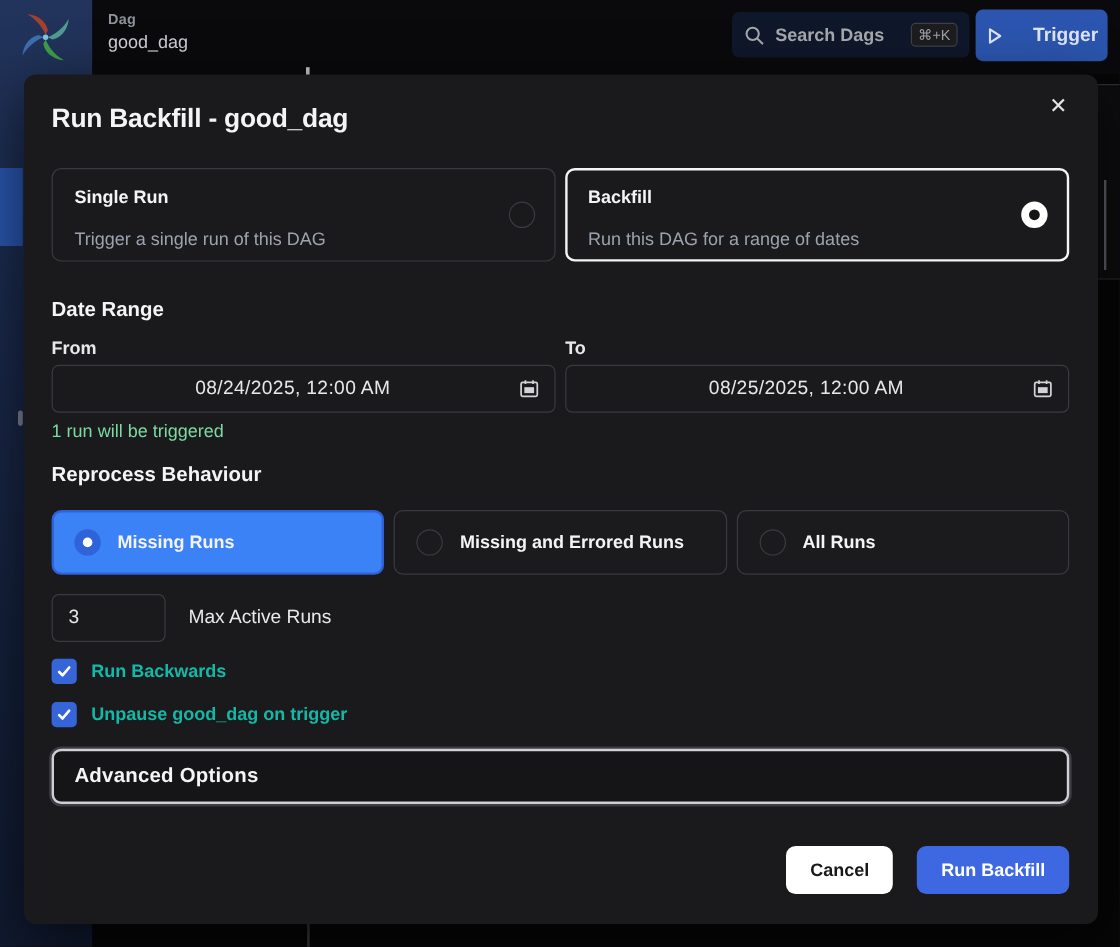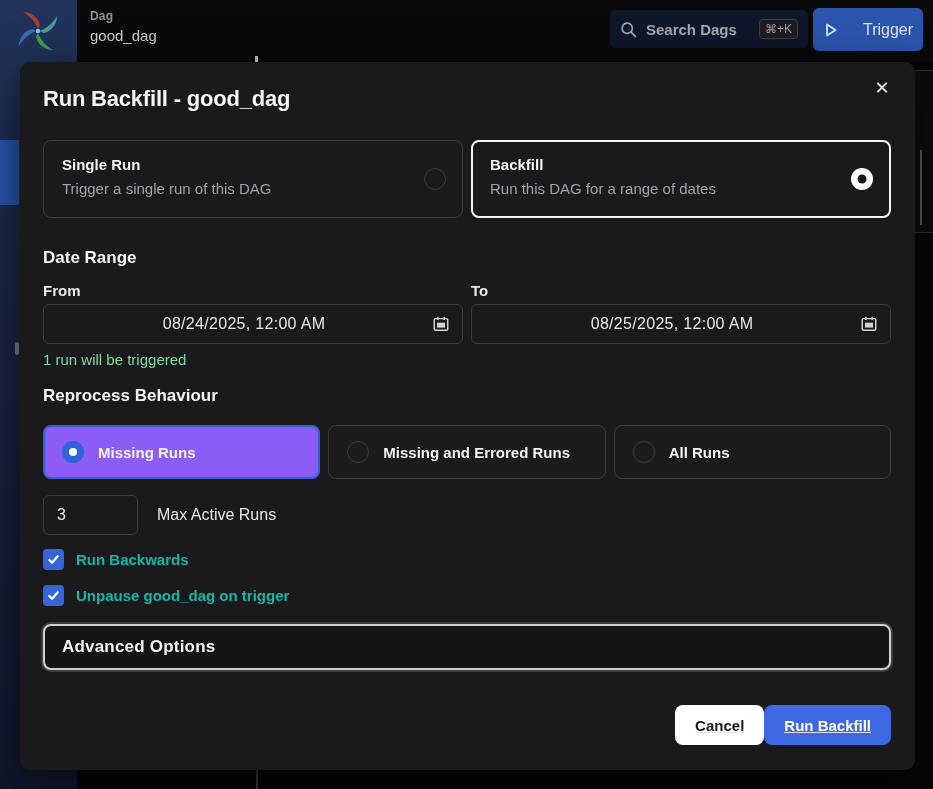--- a/index.html
+++ b/index.html
@@ -31,21 +31,21 @@
   }
   .search-text { font-size:15px; font-weight:600; color:#a6a8ae; flex:1; }
   .kbd {
     font-size:12px; color:#a1a1aa; border:1px solid #3f3f46; border-radius:4px;
     padding:2px 5px; background:#1d1d20;
   }
   .trigger-btn {
     position:absolute; left:736px; top:8px; width:110px; height:43px;
     background:#2b55ae; border:none; border-radius:6px; cursor:pointer;
     display:flex; align-items:center; justify-content:center; gap:24px;
-    color:#dde4f6; font-size:16px; font-weight:400; font-family:inherit;
+    color:#dde4f6; font-size:16px; font-weight:700; font-family:inherit;
   }
   .main-panel-left  { position:absolute; left:77px;  top:62px; width:180px; height:727px; background:#060607; }
   .main-panel-right { position:absolute; left:259px; top:62px; width:674px; height:727px; background:#060607; }
   .panel-divider { position:absolute; left:256px; top:62px; width:2px; height:727px; background:#3c3c42; }
   .divider-tick { position:absolute; left:255px; top:56px; width:3px; height:7px; background:#c9c9cd; }
   .bg-card-outline {
     position:absolute; left:908px; top:70px; width:60px; height:163px;
     border:1px solid #2e2e33; border-radius:8px; background:#0d0d0f;
   }
   .bg-bright-line { position:absolute; left:920px; top:150px; width:2px; height:75px; background:#5f5f66; }
@@ -66,21 +66,21 @@
     font-size:22px; font-weight:700; color:#f4f4f5; letter-spacing:-.2px;
   }
   .row { position:absolute; left:23px; right:24px; display:flex; gap:8px; }
   .runtype-row { top:78px; height:78px; }
   .runtype-card {
     flex:1; border:1px solid #3a3a40; border-radius:8px; background:#1a1a1c;
     padding:15px 18px; cursor:pointer; position:relative;
   }
   .runtype-card.selected { border:2px solid #f4f4f5; padding:14px 17px; }
   .rt-title { font-size:15px; font-weight:700; color:#f4f4f5; }
-  .rt-desc  { font-size:15px; color:#9ca3af; margin-top:7px; }
+  .rt-desc  { font-size:15px; color:#9ca3af; margin-top:18px; }
   .radio {
     position:absolute; right:16px; top:50%; transform:translateY(-50%);
     width:22px; height:22px; border-radius:50%;
   }
   .radio.off { border:1px solid #3a3a40; }
   .radio.on-white { background:#ffffff; }
   .radio.on-white::after {
     content:""; position:absolute; left:50%; top:50%; transform:translate(-50%,-50%);
     width:9px; height:9px; border-radius:50%; background:#151517;
   }
@@ -99,21 +99,21 @@
     color:#e8e8ea; font-size:16px; font-family:inherit; letter-spacing:.3px;text-align:center;
   }
   .cal-icon { width:18px; height:18px; flex:none; cursor:pointer; }
   .runs-msg { position:absolute; left:23px; top:289px; font-size:15px; color:#7cd9a1; }
   .rp-heading { top:324px; }
   .reprocess-row { top:363px; height:54px; }
   .opt-card {
     flex:1; border:1px solid #3a3a40; border-radius:8px; background:#1b1b1d;
     display:flex; align-items:center; gap:14px; padding:0 18px; cursor:pointer;
   }
-  .opt-card.selected { border:2px solid #2f62d8; background:#8b5cf6; padding:0 17px; }
+  .opt-card.selected { border:2px solid #2f62d8; background:#3b82f6; padding:0 17px; }
   .opt-radio { width:22px; height:22px; border-radius:50%; flex:none; position:relative; }
   .opt-radio.off { border:1px solid #3a3a40; }
   .opt-radio.on-blue { background:#2e63d9; }
   .opt-radio.on-blue::after {
     content:""; position:absolute; left:50%; top:50%; transform:translate(-50%,-50%);
     width:8px; height:8px; border-radius:50%; background:#ffffff;
   }
   .opt-label { font-size:15px; font-weight:600; color:#f4f4f5; }
   .maxruns-row { position:absolute; left:23px; top:433px; display:flex; align-items:center; gap:19px; }
   .num-input {
@@ -130,21 +130,21 @@
     display:flex; align-items:center; justify-content:center; flex:none;
   }
   .check-label { font-size:15px; font-weight:700; color:#14b8a6; }
   .advanced-box {
     position:absolute; left:23px; right:24px; top:562px; height:46px;
     border:2px solid #cfcfd4; border-radius:8px; background:#151517;
     box-shadow:0 0 0 2px rgba(130,130,140,.35);
     display:flex; align-items:center; padding:0 17px; cursor:pointer;
   }
   .advanced-label { font-size:17px; font-weight:600; color:#f4f4f5; letter-spacing:.2px; }
-  .footer-row { position:absolute; right:24px; top:643px; display:flex; gap:0;text-decoration:underline; }
+  .footer-row { position:absolute; right:24px; top:643px; display:flex; gap:20px; }
   .btn { height:40px; border:none; border-radius:8px; font-size:15px; font-weight:600;
          font-family:inherit; cursor:pointer; }
   .cancel-btn { background:#ffffff; color:#18181b; padding:0 20px; }
   .submit-btn { background:#3d68e1; color:#ffffff; padding:0 20px; }
 </style>
 </head>
 <body>
 
 <div class="sidebar">
   <div class="logo-box">

